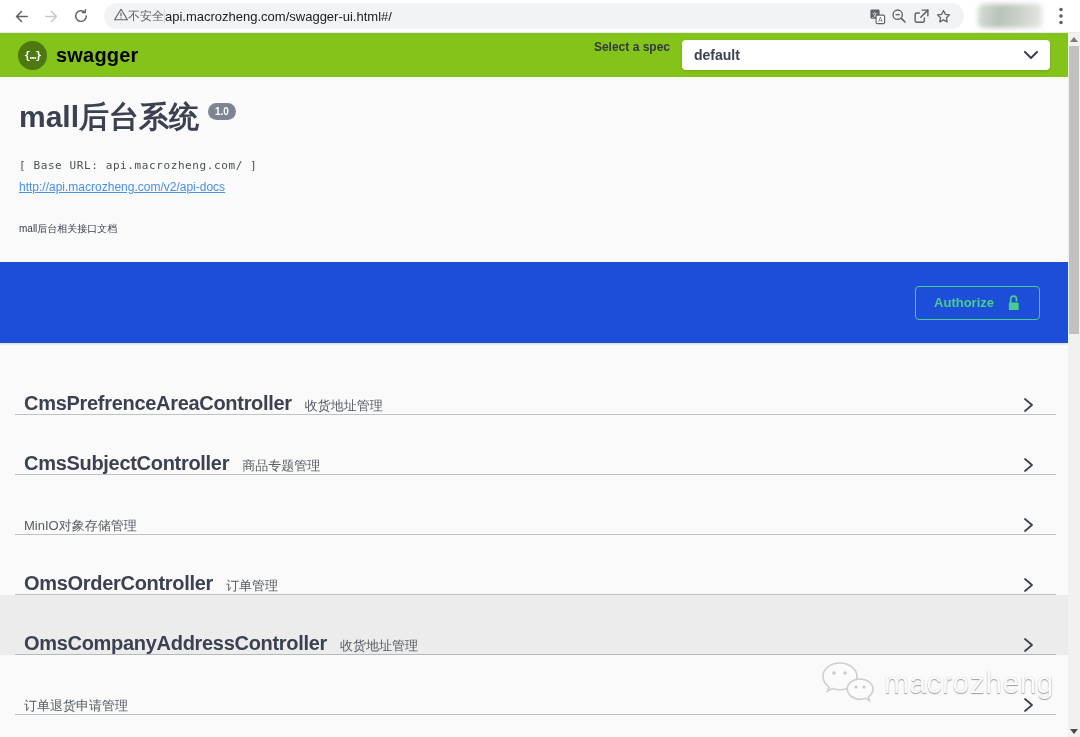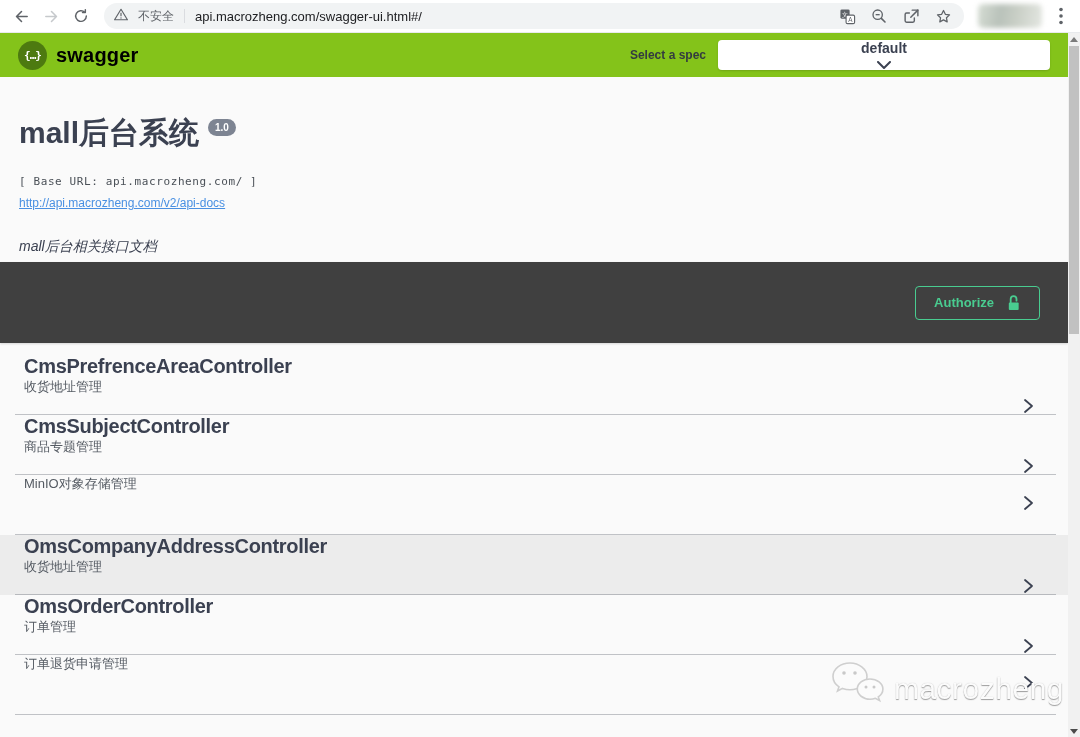--- a/index.html
+++ b/index.html
@@ -10,65 +10,65 @@
     --badge-gray:#7d8492;
     --text-dark:#3b4151;
   }
   *{box-sizing:border-box;margin:0;padding:0;}
   html,body{width:1080px;height:737px;overflow:hidden;}
   body{font-family:"Liberation Sans",sans-serif;background:#fafafa;position:relative;}
 
   
   .browser-bar{height:33px;background:#ffffff;display:flex;align-items:center;padding:0 8px;gap:4px;border-bottom:1px solid #e8eaed;}
   .nav-icon{width:26px;height:26px;display:flex;align-items:center;justify-content:center;border-radius:50%;cursor:pointer;flex:0 0 auto;}
-  .address-bar{flex:1;height:26px;margin:0 6px;background:#f1f3f4;border-radius:13px;display:flex;align-items:center;padding:0 10px;gap:10px;min-width:0;}
+  .address-bar{flex:1;height:26px;margin:0 6px;background:#f1f3f4;border-radius:13px;display:flex;align-items:center;padding:0 10px;gap:0;min-width:0;}
   .sec-label{font-size:12px;color:#5f6368;white-space:nowrap;}
   .addr-sep{width:1px;height:14px;background:#dadce0;}
   .url-text{font-size:13px;color:#202124;white-space:nowrap;overflow:hidden;flex:0 1 auto;}
   .addr-spacer{flex:1;}
   .pill-icon{width:22px;height:22px;display:flex;align-items:center;justify-content:center;cursor:pointer;flex:0 0 auto;}
   .avatar-blur{width:64px;height:24px;border-radius:5px;margin:0 4px;background:linear-gradient(100deg,#d6ddd4 0%,#b9c2ba 35%,#c9cfc6 60%,#e4e7e2 100%);filter:blur(2.5px);flex:0 0 auto;cursor:pointer;}
   .menu-dots{width:22px;display:flex;align-items:center;justify-content:center;cursor:pointer;}
 
   
   .page-col{width:1068px;}
 
   
   .topbar{height:44px;background:var(--topbar-green);display:flex;align-items:center;padding:0 18px;justify-content:space-between;}
   .brand{display:flex;align-items:center;gap:9px;cursor:pointer;}
   .logo-circle{width:29px;height:29px;border-radius:50%;background:var(--logo-circle);color:#fff;display:flex;align-items:center;justify-content:center;font-size:11px;font-weight:bold;font-family:"DejaVu Sans Mono",monospace;letter-spacing:-1px;}
   .brand-text{color:#000000;font-size:20px;font-weight:bold;letter-spacing:0.2px;}
-  .spec-group{display:flex;align-items:center;gap:12px;}
+  .spec-group{display:flex;gap:12px;}
   .spec-label{font-size:12px;font-weight:bold;color:#333b40;}
-  .spec-select{width:332px;height:30px;background:#fff;border-radius:4px;display:flex;align-items:center;justify-content:space-between;padding:0 12px;font-size:14px;font-weight:bold;color:var(--text-dark);cursor:pointer;box-shadow:0 1px 2px rgba(0,0,0,.15);flex-direction:column;}
-
-  
-  .info-section{padding:38px 20px 0 19px;background:#fafafa;height:185px;}
+  .spec-select{width:368px;height:30px;background:#fff;border-radius:4px;display:flex;align-items:center;justify-content:space-between;padding:0 12px;font-size:14px;font-weight:bold;color:var(--text-dark);cursor:pointer;box-shadow:0 1px 2px rgba(0,0,0,.15);}
+
+  
+  .info-section{padding:22px 20px 0 19px;background:#fafafa;height:185px;}
   .api-title{display:flex;align-items:flex-start;gap:9px;color:var(--text-dark);}
   .api-title .t{font-size:30px;font-weight:bold;line-height:1.2;}
   .version-badge{background:var(--badge-gray);color:#fff;font-size:10px;font-weight:bold;padding:3px 7px;border-radius:10px;margin-top:4px;}
   .base-url{margin-top:24px;font-family:"DejaVu Sans Mono",monospace;font-size:11px;letter-spacing:0.6px;color:#4a5057;}
   .api-docs-link{display:inline-block;margin-top:8px;font-size:12px;color:var(--link-blue);text-decoration:underline;cursor:pointer;}
-  .api-desc{margin-top:27px;font-size:14px;color:var(--text-dark);font-style:italic;}
-
-  
-  .scheme-container{height:81px;background:#404040;box-shadow:0 1px 2px 0 rgba(0,0,0,.15);display:flex;align-items:center;justify-content:flex-end;padding-right:28px;}
+  .api-desc{margin-top:27px;font-size:10px;color:var(--text-dark);}
+
+  
+  .scheme-container{height:81px;background:#1d4ed8;box-shadow:0 1px 2px 0 rgba(0,0,0,.15);display:flex;align-items:center;justify-content:flex-end;padding-right:28px;}
   .authorize-btn{display:flex;align-items:center;gap:12px;border:1px solid var(--authorize-green);color:var(--authorize-green);background:transparent;border-radius:4px;padding:8px 18px;font-size:13px;font-weight:bold;font-family:"Liberation Sans",sans-serif;cursor:pointer;}
 
   
   .controllers{margin-top:12px;}
-  .ctrl-row{height:60px;display:flex;align-items:flex-start;padding:0 30px 0 24px;cursor:pointer;position:relative;flex-direction:column;}
+  .ctrl-row{height:60px;display:flex;align-items:flex-end;padding:0 30px 0 24px;cursor:pointer;position:relative;}
   .ctrl-row::after{content:"";position:absolute;left:15px;right:12px;bottom:0;border-bottom:1px solid rgba(59,65,81,.3);}
   .ctrl-row.highlight{background:rgba(0,0,0,.055);}
   .ctrl-name{font-size:20px;font-weight:bold;color:var(--text-dark);letter-spacing:-0.3px;margin-right:13px;white-space:nowrap;}
   .ctrl-desc{font-size:13px;color:#555b63;white-space:nowrap;}
   .ctrl-arrow{margin-left:auto;display:flex;align-items:center;}
 
   
-  .watermark{position:absolute;right:16px;top:660px;display:flex;align-items:flex-end;gap:8px;pointer-events:none;z-index:5;}
+  .watermark{position:absolute;right:26px;top:660px;display:flex;align-items:center;gap:8px;pointer-events:none;z-index:5;}
   .wm-text{font-size:30px;color:#fbfbfb;text-shadow:0 1px 1px rgba(130,130,130,.75),0 0 1px rgba(150,150,150,.5);letter-spacing:0.5px;}
 
   
   .page-scrollbar{position:absolute;right:0;top:33px;bottom:0;width:12px;background:#f1f1f1;z-index:10;}
   .sb-thumb{position:absolute;left:1px;width:10px;top:13px;height:288px;background:#c1c1c1;cursor:pointer;}
   .sb-arrow{position:absolute;left:0;width:12px;height:12px;display:flex;align-items:center;justify-content:center;cursor:pointer;}
   .sb-arrow.up{top:0;}
   .sb-arrow.down{bottom:0;}
   .tri-up{width:0;height:0;border-left:4px solid transparent;border-right:4px solid transparent;border-bottom:5px solid #7a7a7a;}
   .tri-down{width:0;height:0;border-left:4px solid transparent;border-right:4px solid transparent;border-top:5px solid #4a4a4a;}
@@ -206,33 +206,33 @@
 
     <div class="ctrl-row">
       <span class="ctrl-desc">MinIO对象存储管理</span>
       <span class="ctrl-arrow">
         <svg width="20" height="20" viewBox="0 0 20 20">
             <path d="M7 4l7 6-7 6" fill="none" stroke="#3b4151" stroke-width="1.8" stroke-linecap="round" stroke-linejoin="round"></path>
           </svg>
       </span>
     </div>
 
+    <div class="ctrl-row">
+      <span class="ctrl-name">OmsOrderController</span>
+      <span class="ctrl-desc">订单管理</span>
+      <span class="ctrl-arrow">
+        <svg width="20" height="20" viewBox="0 0 20 20">
+            <path d="M7 4l7 6-7 6" fill="none" stroke="#3b4151" stroke-width="1.8" stroke-linecap="round" stroke-linejoin="round"></path>
+          </svg>
+      </span>
+    </div>
+
     <div class="ctrl-row highlight">
       <span class="ctrl-name">OmsCompanyAddressController</span>
       <span class="ctrl-desc">收货地址管理</span>
-      <span class="ctrl-arrow">
-        <svg width="20" height="20" viewBox="0 0 20 20">
-            <path d="M7 4l7 6-7 6" fill="none" stroke="#3b4151" stroke-width="1.8" stroke-linecap="round" stroke-linejoin="round"></path>
-          </svg>
-      </span>
-    </div>
-
-    <div class="ctrl-row">
-      <span class="ctrl-name">OmsOrderController</span>
-      <span class="ctrl-desc">订单管理</span>
       <span class="ctrl-arrow">
         <svg width="20" height="20" viewBox="0 0 20 20">
             <path d="M7 4l7 6-7 6" fill="none" stroke="#3b4151" stroke-width="1.8" stroke-linecap="round" stroke-linejoin="round"></path>
           </svg>
       </span>
     </div>
 
     <div class="ctrl-row">
       <span class="ctrl-desc">订单退货申请管理</span>
       <span class="ctrl-arrow">

